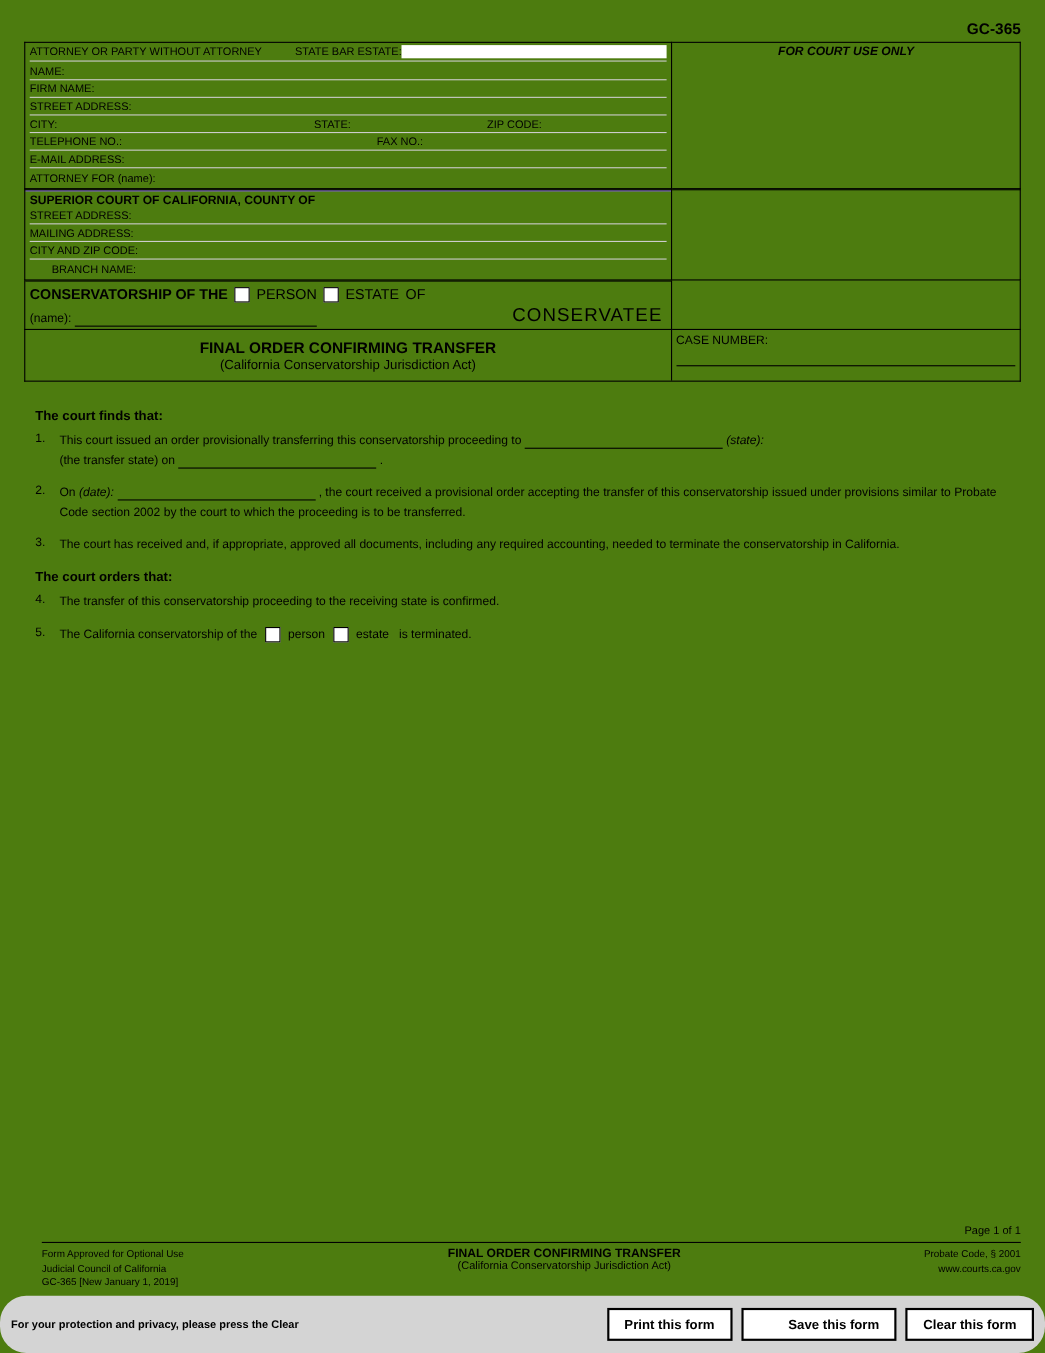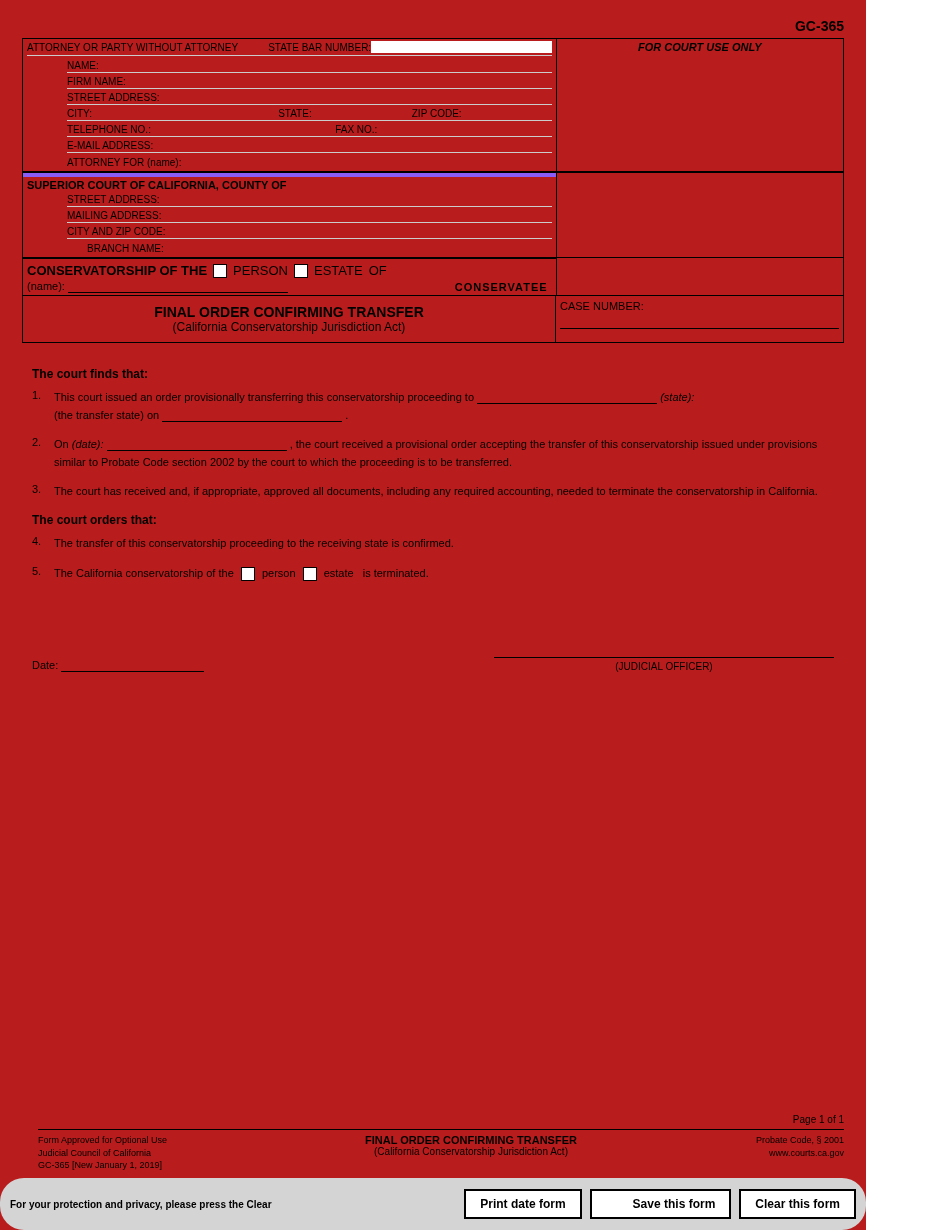--- a/index.html
+++ b/index.html
@@ -4,25 +4,25 @@
   <style>
     * { box-sizing: border-box; margin: 0; padding: 0; }
     body {
       font-family: Arial, sans-serif;
       font-size: 11px;
       background: #fff;
       color: #000;
       width: 950px;
     }
     .page {
-      width: 866px;
+      width: 950px;
       min-height: 1230px;
       padding: 18px 22px 0 22px;
       position: relative;
-      background: #b91c1c;
+      background: #4d7c0f;
     }
     .form-number {
       text-align: right;
       font-size: 14px;
       font-weight: bold;
       margin-bottom: 4px;
     }
     .header-table {
       width: 100%;
       border-collapse: collapse;
@@ -44,38 +44,37 @@
       text-align: center;
       font-size: 11px;
       padding: 4px;
     }
     .field-row {
       border-bottom: 1px solid #ccc;
       padding: 1px 0;
       display: flex;
       align-items: flex-end;
       min-height: 16px;
-      margin-left: 40px;
     }
     .field-row.no-border { border-bottom: none; }
     .field-label {
       font-size: 10px;
       white-space: nowrap;
     }
     .field-row input[type="text"] {
       border: none;
       border-bottom: none;
       outline: none;
       flex: 1;
       font-size: 11px;
       background: transparent;
       padding: 0 2px;
     }
     .court-section {
-      border-top: 4px solid #8b5cf6;
+      border-top: 1px solid #8b5cf6;
       padding: 2px 4px;
     }
     .court-section-label {
       font-weight: bold;
       font-size: 11px;
     }
     .conservatorship-row {
       display: flex;
       align-items: center;
       gap: 6px;
@@ -265,42 +264,42 @@
     .btn-save {
       background: #fff;
       color: #000;
       padding-left: 41px;
     }
     .btn-clear {
       background: #fff;
       color: #000;
     }
     .conservatee-label {
-      font-size: 11px;
-      font-weight: bold;
+      font-size: 17px;
+      font-weight: normal;
       letter-spacing: 1px;
       margin-left: auto;
       padding-right: 4px;
     }
   </style>
 </head>
 <body>
 
 <div class="page">
 
   <div class="form-number">GC-365</div>
 
   <table class="header-table">
     <tbody>
         <tr>
       <td class="header-left" rowspan="9">
 
         <div style="display:flex; border-bottom:1px solid #ccc; padding-bottom:2px; margin-bottom:1px;align-items:flex-end;">
           <span class="field-label" style="min-width:200px;">ATTORNEY OR PARTY WITHOUT ATTORNEY</span>
-          <span class="field-label" style="margin-left:30px;">STATE BAR NUMBER:</span>
+          <span class="field-label" style="margin-left:30px;">STATE BAR ESTATE:</span>
           <input type="text" style="flex: 1 1 0%; border: none; outline: none; font-size: 11px;">
         </div>
 
         <div class="field-row">
           <span class="field-label">NAME:</span>
           <input type="text" style="">
         </div>
 
         <div class="field-row">
           <span class="field-label">FIRM NAME:</span>
@@ -454,32 +453,20 @@
         <span>The California conservatorship of the</span>
         <span class="checkbox-box" style="margin: 0 4px;"></span>
         <span>person</span>
         <span class="checkbox-box" style="margin: 0 4px;"></span>
         <span>estate</span>
         <span style="margin-left:6px;">is terminated.</span>
       </div>
     </div>
   </div>
 
-  <div class="signature-area">
-    <div class="sig-row">
-      <div class="sig-date">
-        <span>Date:</span>
-        <input type="text" class="inline-field" style="min-width: 140px;">
-      </div>
-      <div class="sig-line-container">
-        <div class="sig-line"></div>
-        <div class="sig-label">(JUDICIAL OFFICER)</div>
-      </div>
-    </div>
-  </div>
 
   <div class="footer">
     <div class="page-number">Page 1 of 1</div>
     <div class="footer-info">
       <div class="footer-left">
         <div>Form Approved for Optional Use</div>
         <div>Judicial Council of California</div>
         <div>GC-365 [New January 1, 2019]</div>
       </div>
       <div class="footer-center">
@@ -488,17 +475,17 @@
       </div>
       <div class="footer-right">
         <div>Probate Code, § 2001</div>
         <div>www.courts.ca.gov</div>
       </div>
     </div>
   </div>
 
   <div class="action-bar">
     <span class="privacy-text">For your protection and privacy, please press the Clear</span>
-    <button class="action-btn btn-print">Print date form</button>
+    <button class="action-btn btn-print">Print this form</button>
     <button class="action-btn btn-save">Save this form</button>
     <button class="action-btn btn-clear">Clear this form</button>
   </div>
 </div>
 
 </body></html>

